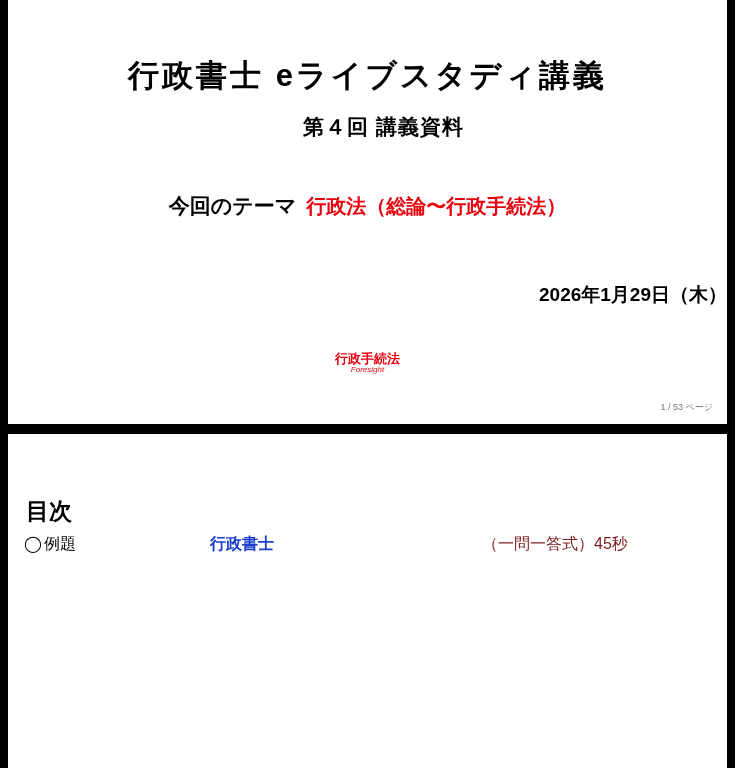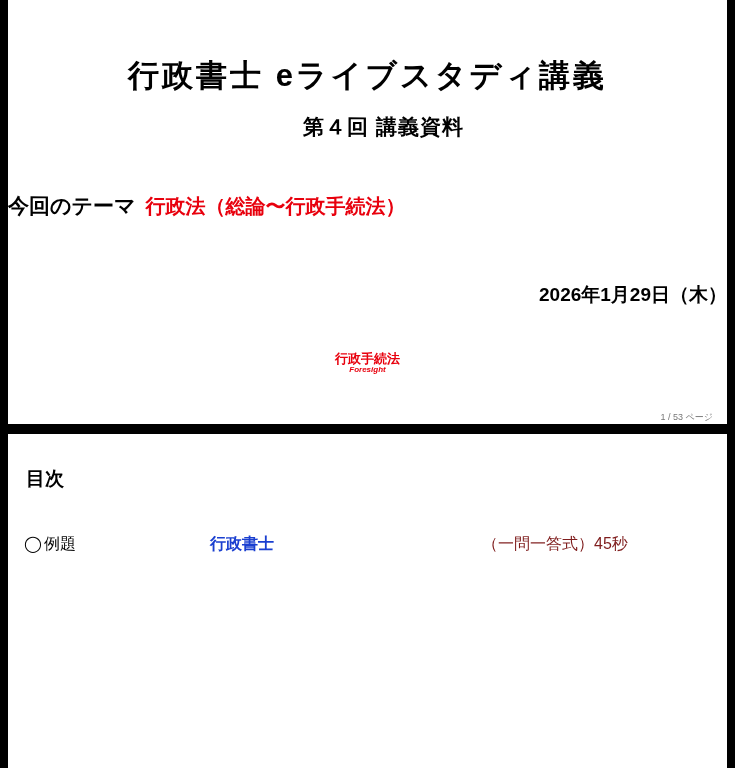--- a/index.html
+++ b/index.html
@@ -56,21 +56,21 @@
     font-size: 21px;
     font-weight: bold;
     letter-spacing: 1px;
     color: #000000;
   }
   .theme-row {
     position: absolute;
     top: 192px;
     left: 0;
     width: 100%;
-    text-align: left;
+    text-align: center;
     font-size: 21px;
     font-weight: bold;
     color: #000000;
   }
   .theme-row .theme-value {
     color: #e8000d;
     font-size: 20px;
     margin-left: 10px;
   }
   .date-row {
@@ -92,40 +92,40 @@
   }
   .logo-main {
     font-size: 13px;
     font-weight: bold;
     color: #e8000d;
     letter-spacing: 0px;
     line-height: 1.05;
   }
   .logo-sub {
     font-size: 8px;
-    font-weight: bold;
+    font-weight: normal;
     font-style: italic;
     color: #e8000d;
     letter-spacing: 0px;
     line-height: 1.0;
   }
   .page-indicator {
     position: absolute;
     right: 14px;
-    bottom: 0;
+    bottom: 10px;
     font-size: 9px;
     color: #777777;
     margin-left: 42px;
   }
   
   .toc-heading {
     position: absolute;
-    top: 32px;
+    top: 62px;
     left: 18px;
-    font-size: 19px;
+    font-size: 23px;
     font-weight: bold;
     color: #000000;
   }
   .toc-list {
     position: absolute;
     top: 100px;
     left: 16px;
     width: 690px;
   }
   .toc-row {

